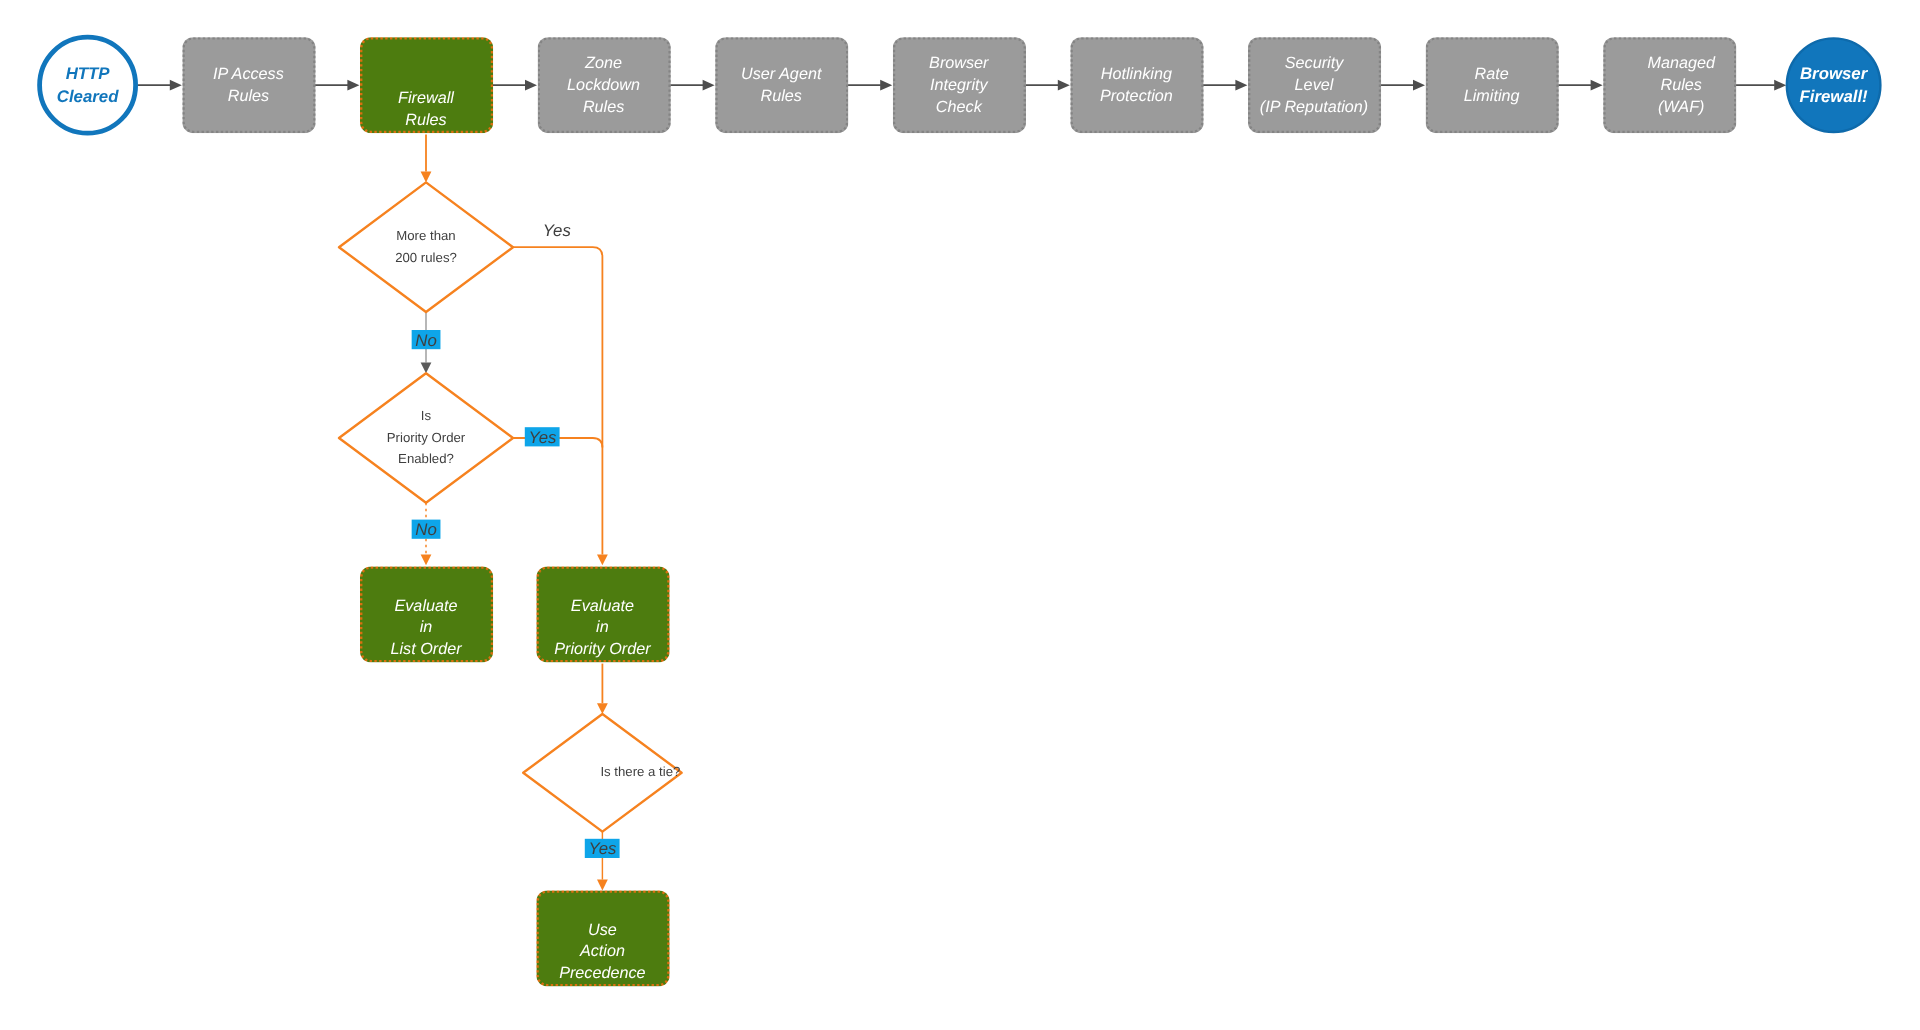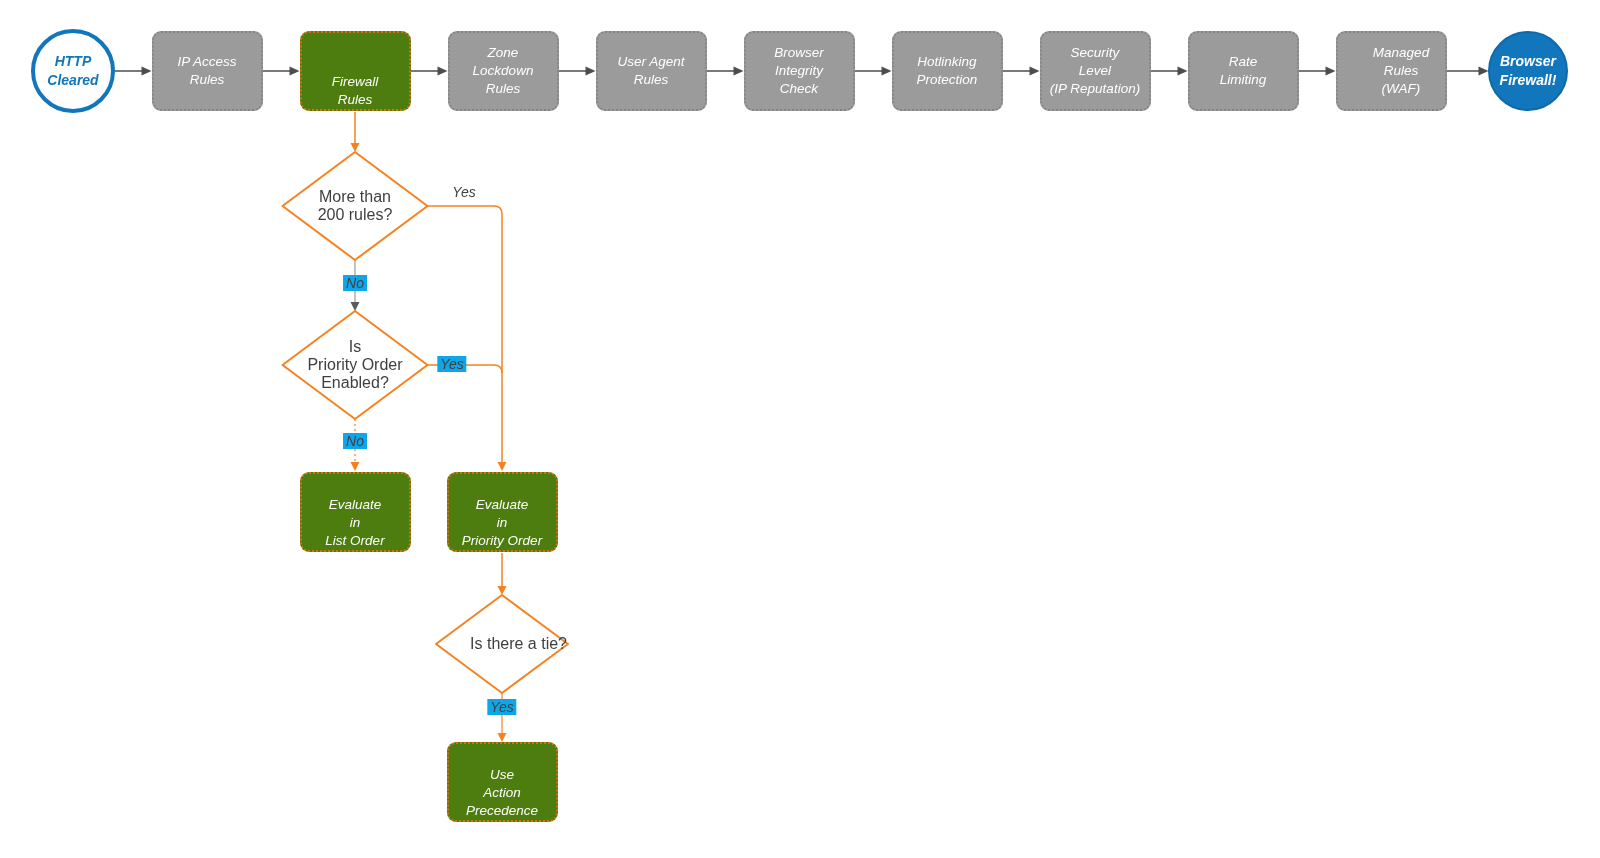--- a/index.html
+++ b/index.html
@@ -40,21 +40,21 @@
   .circle.end { width: 80px; height: 80px; background: #1176BC; border: 2px solid #0E6AAB; }
   .circle.end .label {
     color: #ffffff; font-weight: bold; font-style: italic;
     font-size: 14px; line-height: 19px; white-space: pre-line;
   }
   .diamond-label {
     position: absolute;
     transform: translate(-50%, -50%);
     text-align: center;
     color: #3F3F3F;
-    font-size: 16px;
+    font-size: 11px;
     line-height: 18px;
     white-space: pre-line;
   }
   .edge-label {
     position: absolute;
     transform: translate(-50%, -50%);
     font-style: italic;
     color: #3F3F3F;
     font-size: 14px;
   }

